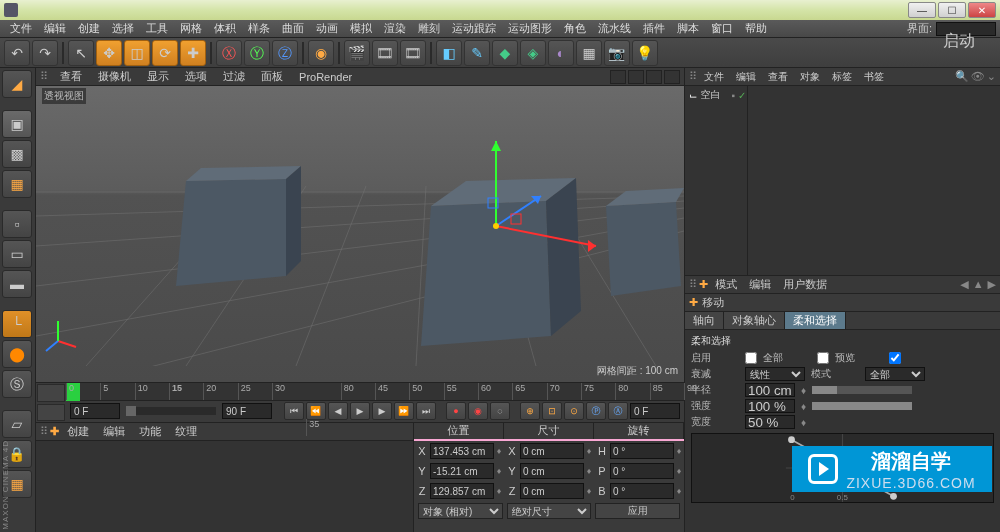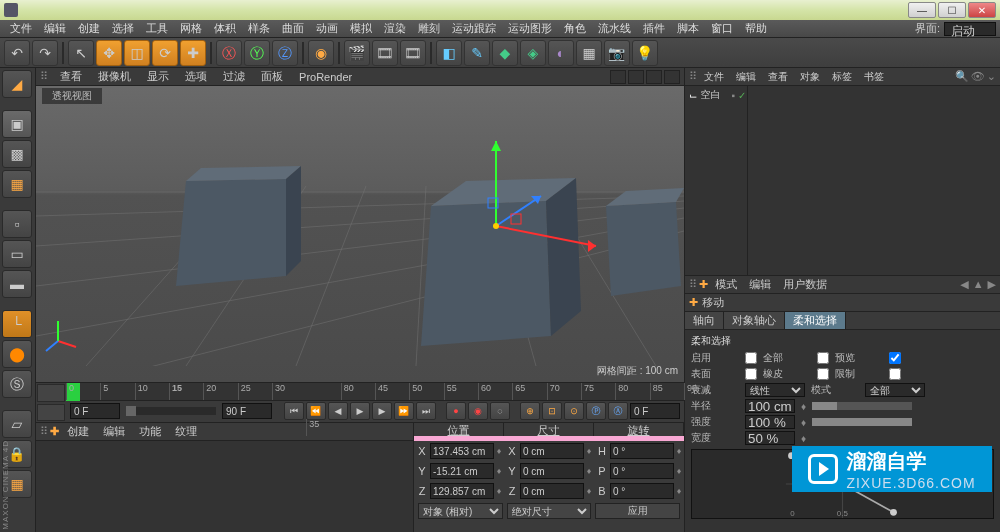--- a/index.html
+++ b/index.html
@@ -11,21 +11,21 @@
 .titlebar .title { color: #222; font-size: 11px; }
 .titlebar .winbtns { margin-left: auto; display: flex; gap: 2px; }
 .titlebar .winbtn { width: 28px; height: 16px; background: linear-gradient(#f0f0f0,#d0d0d0); border: 1px solid #888; border-radius: 2px; display: flex; align-items: center; justify-content: center; font-size: 10px; color: #333; }
 .titlebar .winbtn.close { background: linear-gradient(#e88,#c44); color: #fff; }
 
 
 .menubar { height: 18px; background: linear-gradient(#5a5a5a,#484848); display: flex; align-items: center; padding: 0 4px; border-bottom: 1px solid #222; }
 .menubar .mitem { padding: 0 6px; color: #ddd; cursor: pointer; }
 .menubar .right { margin-left: auto; display: flex; align-items: center; gap: 4px; }
 .menubar .rlabel { color: #ccc; }
-.menubar .rselect { background: #2a2a2a; border: 1px solid #111; color: #ccc; padding: 0 20px 0 6px; font-size: 12px; height: 14px; }
+.menubar .rselect { background: #2a2a2a; border: 1px solid #111; color: #ccc; padding: 8px 20px 0 6px; font-size: 16px; height: 14px; }
 
 
 .toolbar { height: 30px; background: linear-gradient(#4a4a4a,#3e3e3e); border-bottom: 1px solid #222; display: flex; align-items: center; padding: 0 4px; gap: 2px; }
 .tbtn { width: 26px; height: 26px; background: linear-gradient(#555,#444); border: 1px solid #333; border-radius: 3px; display: flex; align-items: center; justify-content: center; cursor: pointer; }
 .tbtn.orange { background: linear-gradient(#f0a030,#d08020); border-color: #a06010; }
 .tsep { width: 2px; height: 22px; background: #2a2a2a; margin: 0 2px; }
 .toolspace { flex: 1; }
 
 
 .mainwrap { position: absolute; top: 68px; left: 0; right: 0; bottom: 0; display: flex; }
@@ -37,21 +37,21 @@
 .ltbtn.orange { background: linear-gradient(#e09028,#c07818); }
 .lefttools .gap { height: 8px; }
 
 
 .center { flex: 1; display: flex; flex-direction: column; min-width: 0; }
 .vpheader { height: 18px; background: #3a3a3a; border-bottom: 1px solid #222; display: flex; align-items: center; padding: 0 4px; gap: 8px; }
 .vpheader .vtab { color: #ccc; padding: 0 4px; }
 .vpheader .ricons { margin-left: auto; display: flex; gap: 2px; }
 .vpheader .ribtn { width: 16px; height: 14px; background: #333; border: 1px solid #222; }
 
-.vplabel { position: absolute; top: 2px; left: 6px; background: rgba(40,40,40,0.7); padding: 1px 10px; color: #bbb; font-size: 10px; }
+.vplabel { position: absolute; top: 2px; left: 6px; background: rgba(40,40,40,0.7); padding: 1px 2px; color: #bbb; font-size: 10px; }
 
 .viewport { position: relative; flex: 1; background: linear-gradient(#6a6a6a 0%, #5c5c5c 35%, #525252 37%, #4a4a4a 100%); overflow: hidden; }
 .vpcanvas { position: absolute; inset: 0; }
 
 .vpstatus { position: absolute; right: 6px; bottom: 4px; color: #ccc; font-size: 10px; }
 
 
 .timeline { height: 40px; background: #3a3a3a; border-top: 1px solid #222; display: flex; }
 .tlleft { width: 30px; display: flex; flex-direction: column; }
 .tlleft .tlbtn { flex: 1; background: #444; border: 1px solid #2a2a2a; margin: 1px; }
@@ -70,21 +70,21 @@
 
 
 .btmpanel { height: 110px; background: #3a3a3a; border-top: 1px solid #222; display: flex; }
 .btmleft { width: 460px; display: flex; flex-direction: column; border-right: 1px solid #222; }
 .btmtabs { height: 18px; display: flex; align-items: center; gap: 2px; padding: 0 4px; border-bottom: 1px solid #222; }
 .btmtabs .bt { color: #ccc; padding: 0 6px; }
 .btmtabs .plus { color: #fa4; font-weight: bold; }
 .btmbody { flex: 1; background: #333; }
 
 .coordpanel { flex: 1; display: flex; flex-direction: column; }
-.coord-head { height: 18px; display: flex; border-bottom: 5px solid #f9a8d4; text-decoration: underline; }
+.coord-head { height: 18px; display: flex; border-bottom: 2px solid #f9a8d4; }
 .coord-head .ch { flex: 1; text-align: center; color: #ccc; border-right: 1px solid #222; }
 .coord-row { height: 20px; display: flex; align-items: center; }
 .coord-row .cl { width: 16px; text-align: center; color: #ccc; }
 .coord-row input { width: 64px; height: 16px; background: #2a2a2a; border: 1px solid #111; color: #ccc; font-size: 10px; padding: 0 2px; }
 .coord-row .sp { width: 10px; text-align: center; color: #888; font-size: 9px; }
 .coord-foot { height: 20px; display: flex; gap: 4px; padding: 2px 4px; }
 .coord-foot select, .coord-foot button { flex: 1; height: 16px; background: #444; border: 1px solid #222; color: #ccc; font-size: 10px; }
 
 
 .rightpanel { width: 316px; background: #3a3a3a; border-left: 1px solid #222; display: flex; flex-direction: column; }
@@ -112,21 +112,21 @@
 .attr-row .al { width: 48px; color: #bbb; }
 .attr-row .av { width: 50px; height: 14px; background: #2a2a2a; border: 1px solid #111; color: #ccc; padding: 0 2px; }
 .attr-row .sel { width: 60px; height: 14px; background: #2a2a2a; border: 1px solid #111; color: #ccc; font-size: 10px; }
 .attr-row .ck { width: 12px; height: 12px; }
 .attr-row .sliderbar { flex: 1; height: 8px; background: #555; position: relative; max-width: 100px; }
 .attr-row .sliderbar .fill { height: 100%; background: #888; }
 
 .rp-graph { height: 70px; background: #2a2a2a; border: 1px solid #111; margin-top: 4px; position: relative; }
 
 
-.watermark { position: absolute; right: 8px; bottom: 40px; width: 200px; height: 46px; background: #0096d6; display: flex; align-items: center; justify-content: center; gap: 8px; z-index: 50; }
+.watermark { position: absolute; right: 8px; bottom: 40px; width: 200px; height: 46px; background: #0096d6; display: flex; align-items: center; justify-content: center; gap: 8px; z-index: 50; text-align: center; }
 .watermark .play { width: 30px; height: 30px; border: 3px solid #fff; border-radius: 6px; display: flex; align-items: center; justify-content: center; }
 .watermark .play::after { content: ""; border-left: 10px solid #fff; border-top: 7px solid transparent; border-bottom: 7px solid transparent; margin-left: 2px; }
 .watermark .wt1 { color: #fff; font-size: 20px; font-weight: bold; }
 .watermark .wt2 { color: #cde; font-size: 14px; letter-spacing: 1px; }
 
 
 .sidebrand { position: absolute; left: 1px; bottom: 2px; width: 14px; writing-mode: vertical-rl; transform: rotate(180deg); color: #888; font-size: 8px; letter-spacing: 1px; }
 
 
 .glyph { font-size: 14px; line-height: 1; }
@@ -541,28 +541,20 @@
       <div class="attr-section">柔和选择</div>
       <div class="attr-row">
         <span class="al">启用</span>
         <input type="checkbox" class="ck" style="">
         <span class="al">全部</span>
         <input type="checkbox" class="ck" style="">
         <span class="al">预览</span>
         <input type="checkbox" class="ck" checked="" style="">
       </div>
       <div class="attr-row">
-        <span class="al">表面</span>
-        <input type="checkbox" class="ck" style="">
-        <span class="al">橡皮</span>
-        <input type="checkbox" class="ck" style="">
-        <span class="al">限制</span>
-        <input type="checkbox" class="ck" style="">
-      </div>
-      <div class="attr-row">
         <span class="al">衰减</span>
         <select class="sel"><option>线性</option></select>
         <span class="al">模式</span>
         <select class="sel"><option>全部</option></select>
       </div>
       <div class="attr-row">
         <span class="al">半径</span>
         <input class="av" value="100 cm" style="">
         <span style="color:#888">♦</span>
         <div class="sliderbar">

